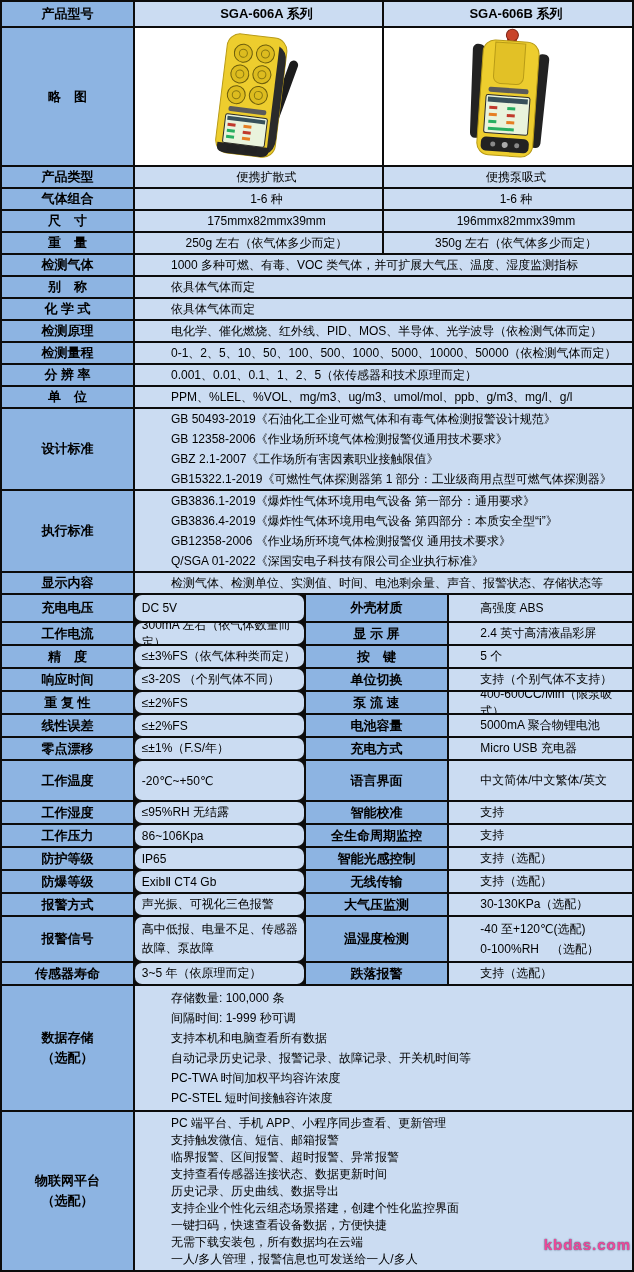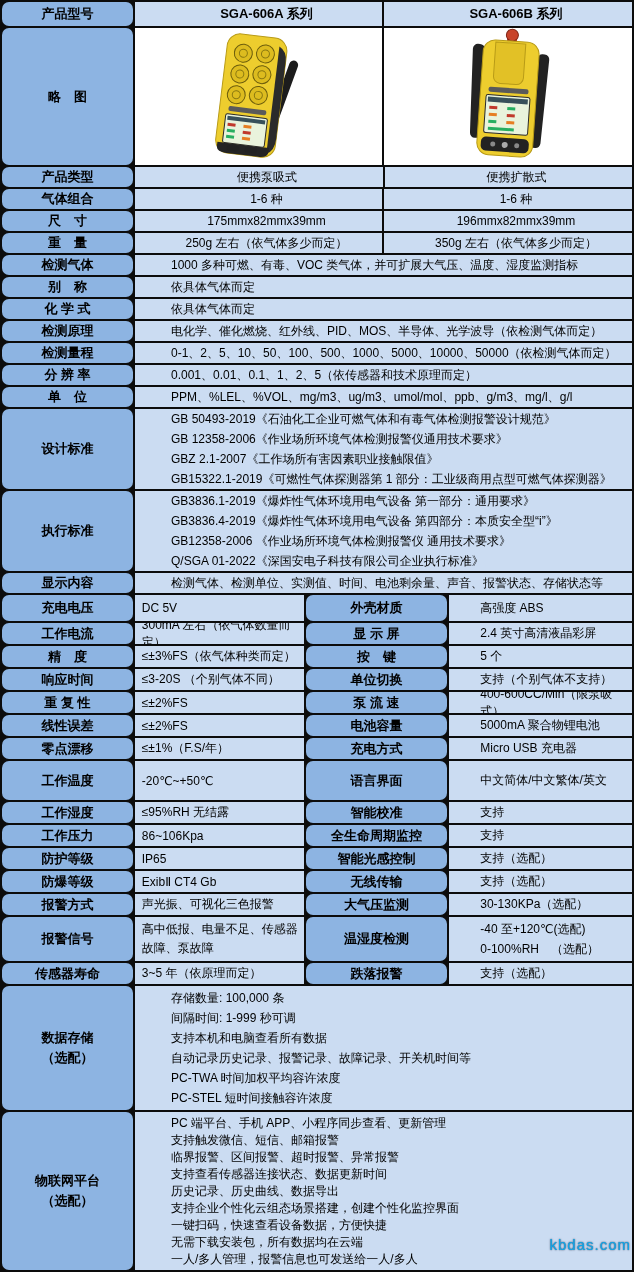--- a/index.html
+++ b/index.html
@@ -15,44 +15,43 @@
     font-family:"Liberation Sans","DejaVu Sans",sans-serif;
     color:#000;
   }
   .row{display:flex;gap:2px;}
   .c{display:flex;align-items:center;box-sizing:border-box;overflow:hidden;}
   .lbl{
     background:var(--label-bg,#8DB4E2);
     font-weight:bold;font-size:13px;
     justify-content:center;text-align:center;
     line-height:16px;
-    border-radius:7px;
   }
   .val{background:var(--cell-bg,#CBDCF2);font-size:12px;padding-left:16px;}
   .hdr{font-weight:bold;font-size:13px;}
   .center{justify-content:center;text-align:center;}
   .left{padding-left:7px;padding-right:4px;}
   .white{background:#fff;justify-content:center;}
   .w-l{width:131px;}
   .w-a{width:247px;}
   .w-b{width:248px;}
   .w-s{width:497px;padding-left:36px;}
-  .w-v1{width:169px;}
+  .w-v1{width:169px;border-radius:7px;}
   .w-l2{width:142px;}
   .w-v2{width:183px;padding-left:31px;}
   .ml{flex-direction:column;align-items:flex-start;justify-content:center;}
   .ml > div{line-height:20px;white-space:nowrap;}
   .iotml > div{line-height:17px;}
   .wrap2{line-height:19px;}
   .tm > div{line-height:20px;}
   .watermark{
     position:absolute;
     right:3px;top:1236px;
-    font-size:15px;font-weight:normal;
-    color:#0ea5e9;
+    font-size:15px;font-weight:bold;
+    color:#ec4899;
     text-shadow:0 0 2px #5a6b85, 0 0 1px #5a6b85;
     letter-spacing:1px;
     z-index:5;
   }
 </style>
 </head>
 <body>
 
 <div id="sheet">
 
@@ -128,22 +127,22 @@
           <circle cx="112" cy="117" r="2.5" fill="#888"></circle>
           <circle cx="124" cy="117" r="3" fill="#aaa"></circle>
           <circle cx="136" cy="117" r="2.5" fill="#888"></circle>
         </g>
       </svg>
     </div>
   </div>
 
   <div class="row" style="height:20px">
     <div class="c lbl w-l">产品类型</div>
+    <div class="c val center w-a">便携扩散式</div>
     <div class="c val center w-b">便携泵吸式</div>
-    <div class="c val center w-a">便携扩散式</div>
   </div>
   <div class="row" style="height:20px">
     <div class="c lbl w-l">气体组合</div>
     <div class="c val center w-a">1-6 种</div>
     <div class="c val center w-b">1-6 种</div>
   </div>
   <div class="row" style="height:20px">
     <div class="c lbl w-l">尺　寸</div>
     <div class="c val center w-a">175mmx82mmx39mm</div>
     <div class="c val center w-b">196mmx82mmx39mm</div>

